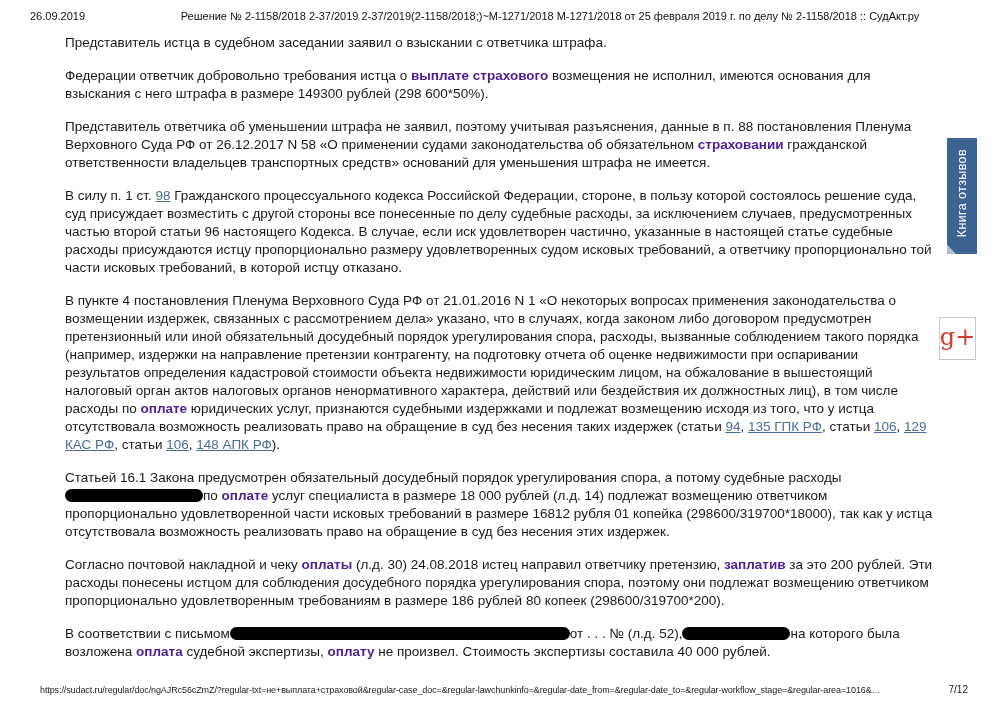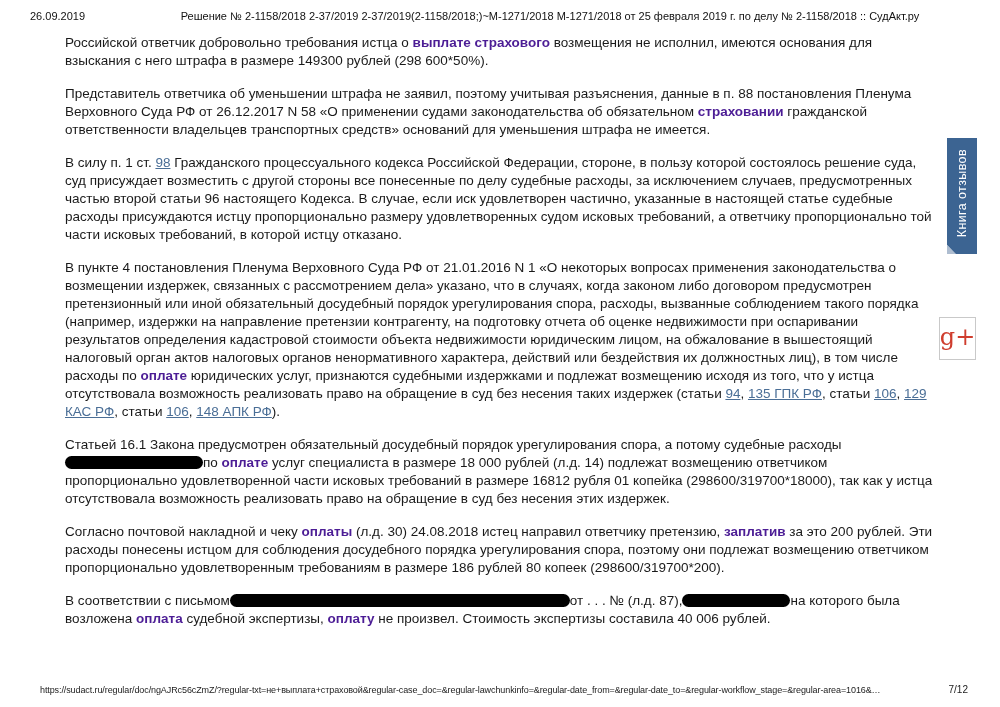--- a/index.html
+++ b/index.html
@@ -70,27 +70,28 @@
 </style>
 </head>
 <body style="--link: #4a6e96; --tab-bg: #3c6492; --fold: #aebdd0; --gplus: #cf3d2e; --redaction: #000000;">
 
 <header class="print-header">
   <span class="date">26.09.2019</span>
   <span class="title">Решение № 2-1158/2018 2-37/2019 2-37/2019(2-1158/2018;)~М-1271/2018 М-1271/2018 от 25 февраля 2019 г. по делу № 2-1158/2018 :: СудАкт.ру</span>
 </header>
 
 <main class="doc-body" id="doc-body">
-    <p><span>Российской ответчик добровольно требования истца о </span><span class="hl">выплате страхового</span><span> возмещения не исполнил, имеются основания для взыскания с него штрафа в размере 149300 рублей (298 600*50%).</span></p>
+    <p><span>Представитель истца в судебном заседании заявил о взыскании с ответчика штрафа.</span></p>
+    <p><span>Федерации ответчик добровольно требования истца о </span><span class="hl">выплате страхового</span><span> возмещения не исполнил, имеются основания для взыскания с него штрафа в размере 149300 рублей (298 600*50%).</span></p>
     <p><span>Представитель ответчика об уменьшении штрафа не заявил, поэтому учитывая разъяснения, данные в п. 88 постановления Пленума Верховного Суда РФ от 26.12.2017 N 58 «О применении судами законодательства об обязательном </span><span class="hl">страховании</span><span> гражданской ответственности владельцев транспортных средств» оснований для уменьшения штрафа не имеется.</span></p>
     <p><span>В силу п. 1 ст. </span><a class="doc-link">98</a><span> Гражданского процессуального кодекса Российской Федерации, стороне, в пользу которой состоялось решение суда, суд присуждает возместить с другой стороны все понесенные по делу судебные расходы, за исключением случаев, предусмотренных частью второй статьи 96 настоящего Кодекса. В случае, если иск удовлетворен частично, указанные в настоящей статье судебные расходы присуждаются истцу пропорционально размеру удовлетворенных судом исковых требований, а ответчику пропорционально той части исковых требований, в которой истцу отказано.</span></p>
     <p><span>В пункте 4 постановления Пленума Верховного Суда РФ от 21.01.2016 N 1 «О некоторых вопросах применения законодательства о возмещении издержек, связанных с рассмотрением дела» указано, что в случаях, когда законом либо договором предусмотрен претензионный или иной обязательный досудебный порядок урегулирования спора, расходы, вызванные соблюдением такого порядка (например, издержки на направление претензии контрагенту, на подготовку отчета об оценке недвижимости при оспаривании результатов определения кадастровой стоимости объекта недвижимости юридическим лицом, на обжалование в вышестоящий налоговый орган актов налоговых органов ненормативного характера, действий или бездействия их должностных лиц), в том числе расходы по </span><span class="hl">оплате</span><span> юридических услуг, признаются судебными издержками и подлежат возмещению исходя из того, что у истца отсутствовала возможность реализовать право на обращение в суд без несения таких издержек (статьи </span><a class="doc-link">94</a><span>, </span><a class="doc-link">135 ГПК РФ</a><span>, статьи </span><a class="doc-link">106</a><span>, </span><a class="doc-link">129 КАС РФ</a><span>, статьи </span><a class="doc-link">106</a><span>, </span><a class="doc-link">148 АПК РФ</a><span>).</span></p>
     <p><span>Статьей 16.1 Закона предусмотрен обязательный досудебный порядок урегулирования спора, а потому судебные расходы </span><span class="redact" style="width: 138px;"></span><span>по </span><span class="hl">оплате</span><span> услуг специалиста в размере 18 000 рублей (л.д. 14) подлежат возмещению ответчиком пропорционально удовлетворенной части исковых требований в размере 16812 рубля 01 копейка (298600/319700*18000), так как у истца отсутствовала возможность реализовать право на обращение в суд без несения этих издержек.</span></p>
     <p><span>Согласно почтовой накладной и чеку </span><span class="hl">оплаты</span><span> (л.д. 30) 24.08.2018 истец направил ответчику претензию, </span><span class="hl">заплатив</span><span> за это 200 рублей. Эти расходы понесены истцом для соблюдения досудебного порядка урегулирования спора, поэтому они подлежат возмещению ответчиком пропорционально удовлетворенным требованиям в размере 186 рублей 80 копеек (298600/319700*200).</span></p>
-    <p><span>В соответствии с письмом</span><span class="redact" style="width: 340px;"></span><span>от . . . № (л.д. 87),</span><span class="redact" style="width: 108px;"></span><span>на которого была возложена </span><span class="hl">оплата</span><span> судебной экспертизы, </span><span class="hl">оплату</span><span> не произвел. Стоимость экспертизы составила 40 006 рублей.</span></p>
+    <p><span>В соответствии с письмом</span><span class="redact" style="width: 340px;"></span><span>от . . . № (л.д. 52),</span><span class="redact" style="width: 108px;"></span><span>на которого была возложена </span><span class="hl">оплата</span><span> судебной экспертизы, </span><span class="hl">оплату</span><span> не произвел. Стоимость экспертизы составила 40 000 рублей.</span></p>
   </main>
 
 <div class="feedback-tab">
   <span class="feedback-label">Книга отзывов</span>
 </div>
 <div class="feedback-fold"></div>
 
 <div class="gplus">
   <span class="glyph">g+</span>
 </div>

